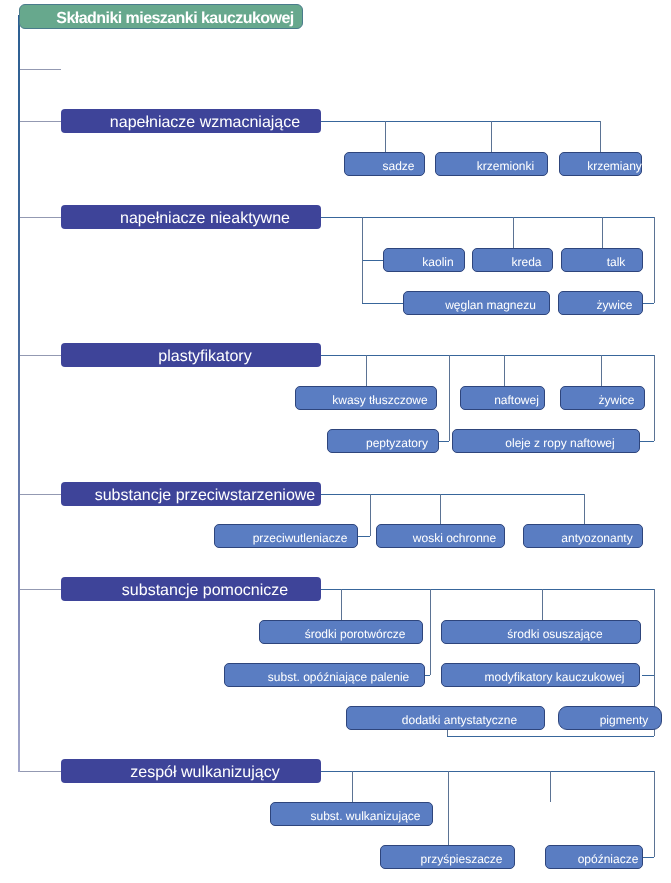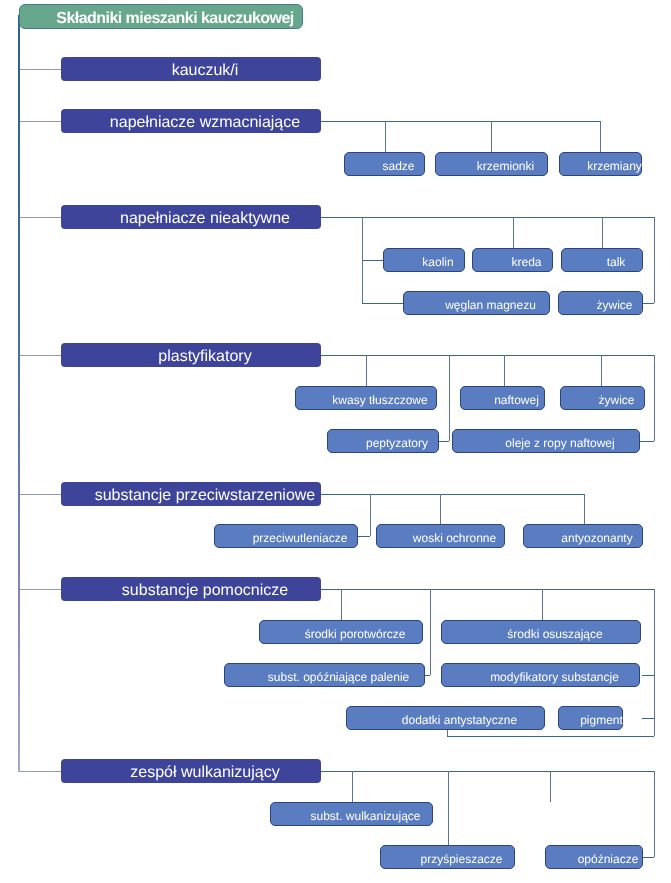--- a/index.html
+++ b/index.html
@@ -22,23 +22,20 @@
 </style>
 </head>
 <body>
 
 <div id="stage">
     <div class="node root" style="left: 19px; top: 4px; width: 284px; height: 25px;">
       <span>Składniki mieszanki kauczukowej</span>
     </div>
     <div class="trunk" style="left: 18px; top: 15px; height: 757px;"></div>
     <div class="hl branchline" style="left: 18px; top: 69px; width: 43px;"></div>
-    <div class="node lv1" style="left: 61px; top: 57px; width: 260px; height: 24px;">
-      <span>kauczuk/i</span>
-    </div>
     <div class="hl branchline" style="left: 18px; top: 121px; width: 43px;"></div>
     <div class="node lv1" style="left: 61px; top: 109px; width: 260px; height: 24px;">
       <span>napełniacze wzmacniające</span>
     </div>
     <div class="hl" style="left: 321px; top: 121px; width: 279px;"></div>
     <div class="vl" style="left: 385px; top: 121px; height: 31px;"></div>
     <div class="vl" style="left: 491px; top: 121px; height: 31px;"></div>
     <div class="vl" style="left: 600px; top: 121px; height: 31px;"></div>
     <div class="node lv2" style="left: 344px; top: 152px; width: 81px; height: 24px;">
       <span>sadze</span>
@@ -139,26 +136,26 @@
     <div class="node lv2" style="left: 259px; top: 620px; width: 164px; height: 24px;">
       <span>środki porotwórcze</span>
     </div>
     <div class="node lv2" style="left: 441px; top: 620px; width: 200px; height: 24px;">
       <span>środki osuszające</span>
     </div>
     <div class="node lv2" style="left: 224px; top: 663px; width: 201px; height: 24px;">
       <span>subst. opóźniające palenie</span>
     </div>
     <div class="node lv2" style="left: 441px; top: 663px; width: 199px; height: 24px;">
-      <span>modyfikatory substancje</span>
+      <span>modyfikatory kauczukowej</span>
     </div>
     <div class="node lv2" style="left: 346px; top: 706px; width: 199px; height: 24px; text-align: right;">
       <span>dodatki antystatyczne</span>
     </div>
-    <div class="node lv2" style="left: 558px; top: 706px; width: 65px; height: 24px;">
+    <div class="node lv2" style="left: 558px; top: 706px; width: 104px; height: 24px; border-radius: 9px;">
       <span>pigmenty</span>
     </div>
     <div class="hl branchline" style="left: 18px; top: 771px; width: 43px;"></div>
     <div class="node lv1" style="left: 61px; top: 759px; width: 260px; height: 24px;">
       <span>zespół wulkanizujący</span>
     </div>
     <div class="hl" style="left: 321px; top: 771px; width: 334px;"></div>
     <div class="vl" style="left: 352px; top: 771px; height: 31px;"></div>
     <div class="vl" style="left: 448px; top: 771px; height: 74px;"></div>
     <div class="vl" style="left: 550px; top: 771px; height: 31px;"></div>

